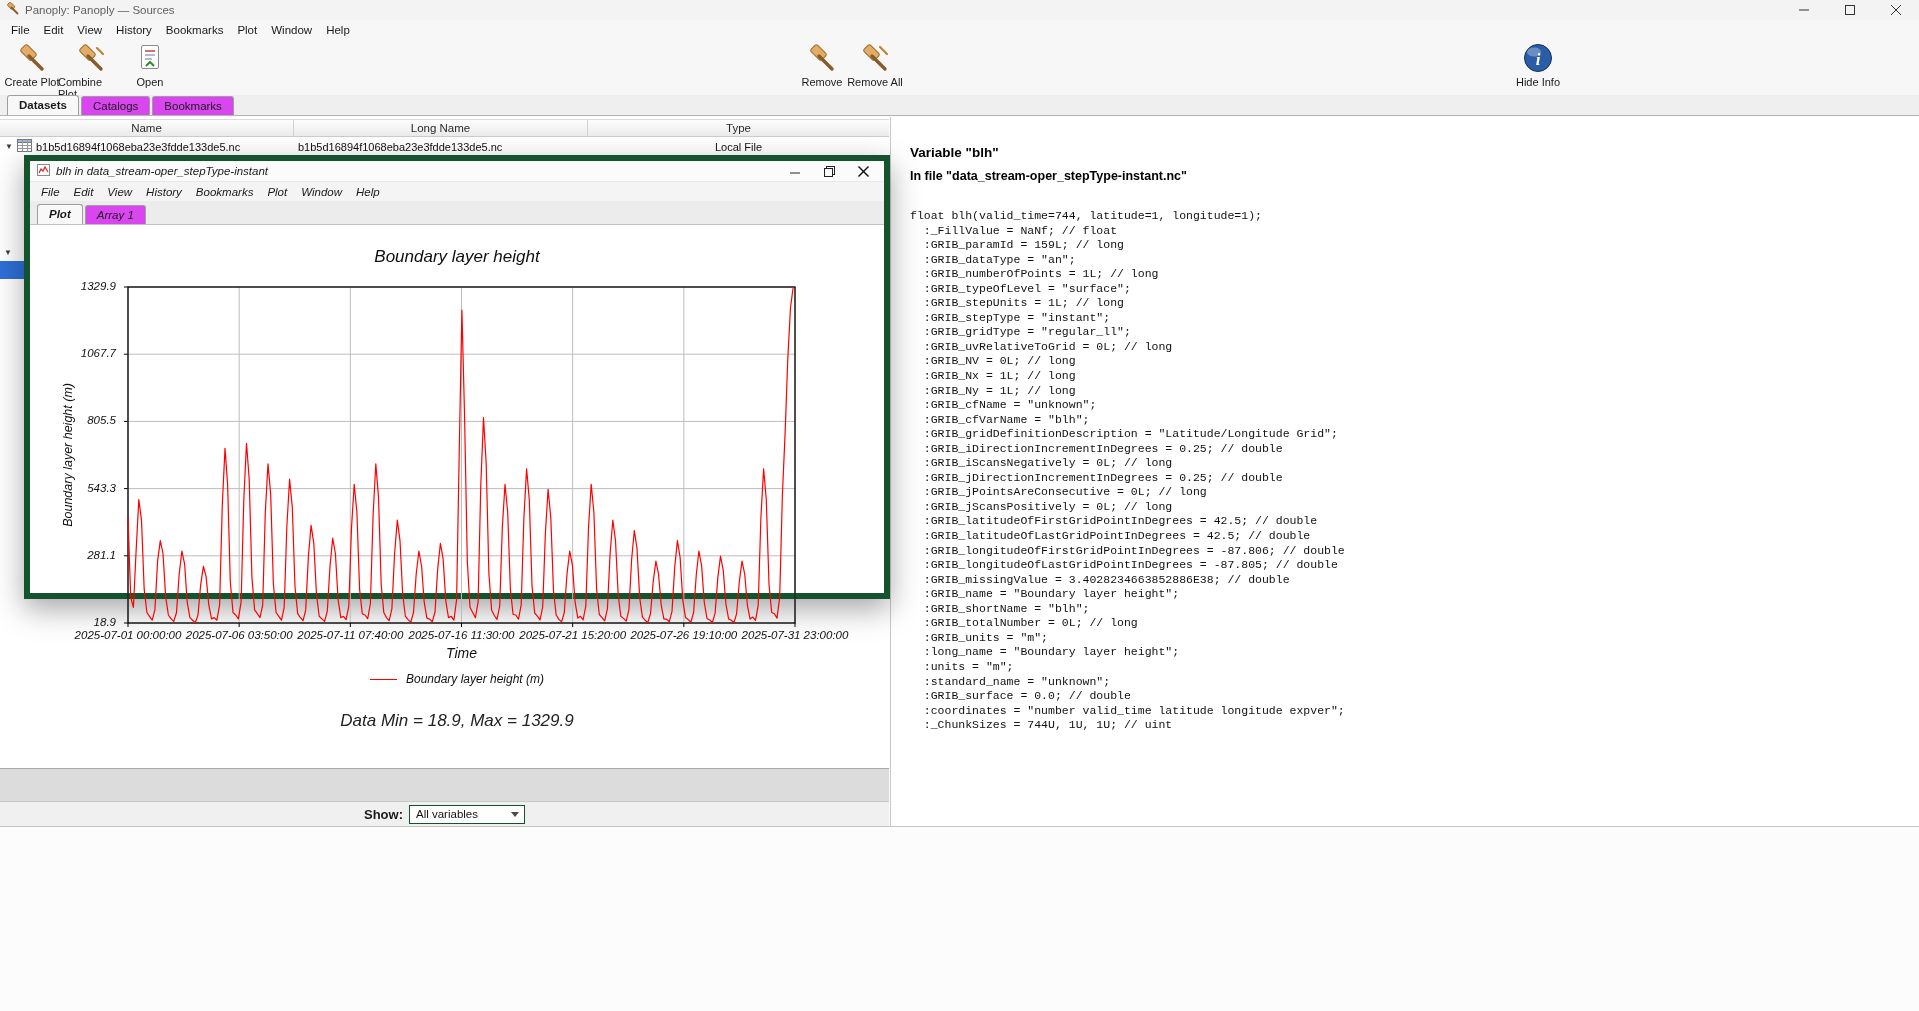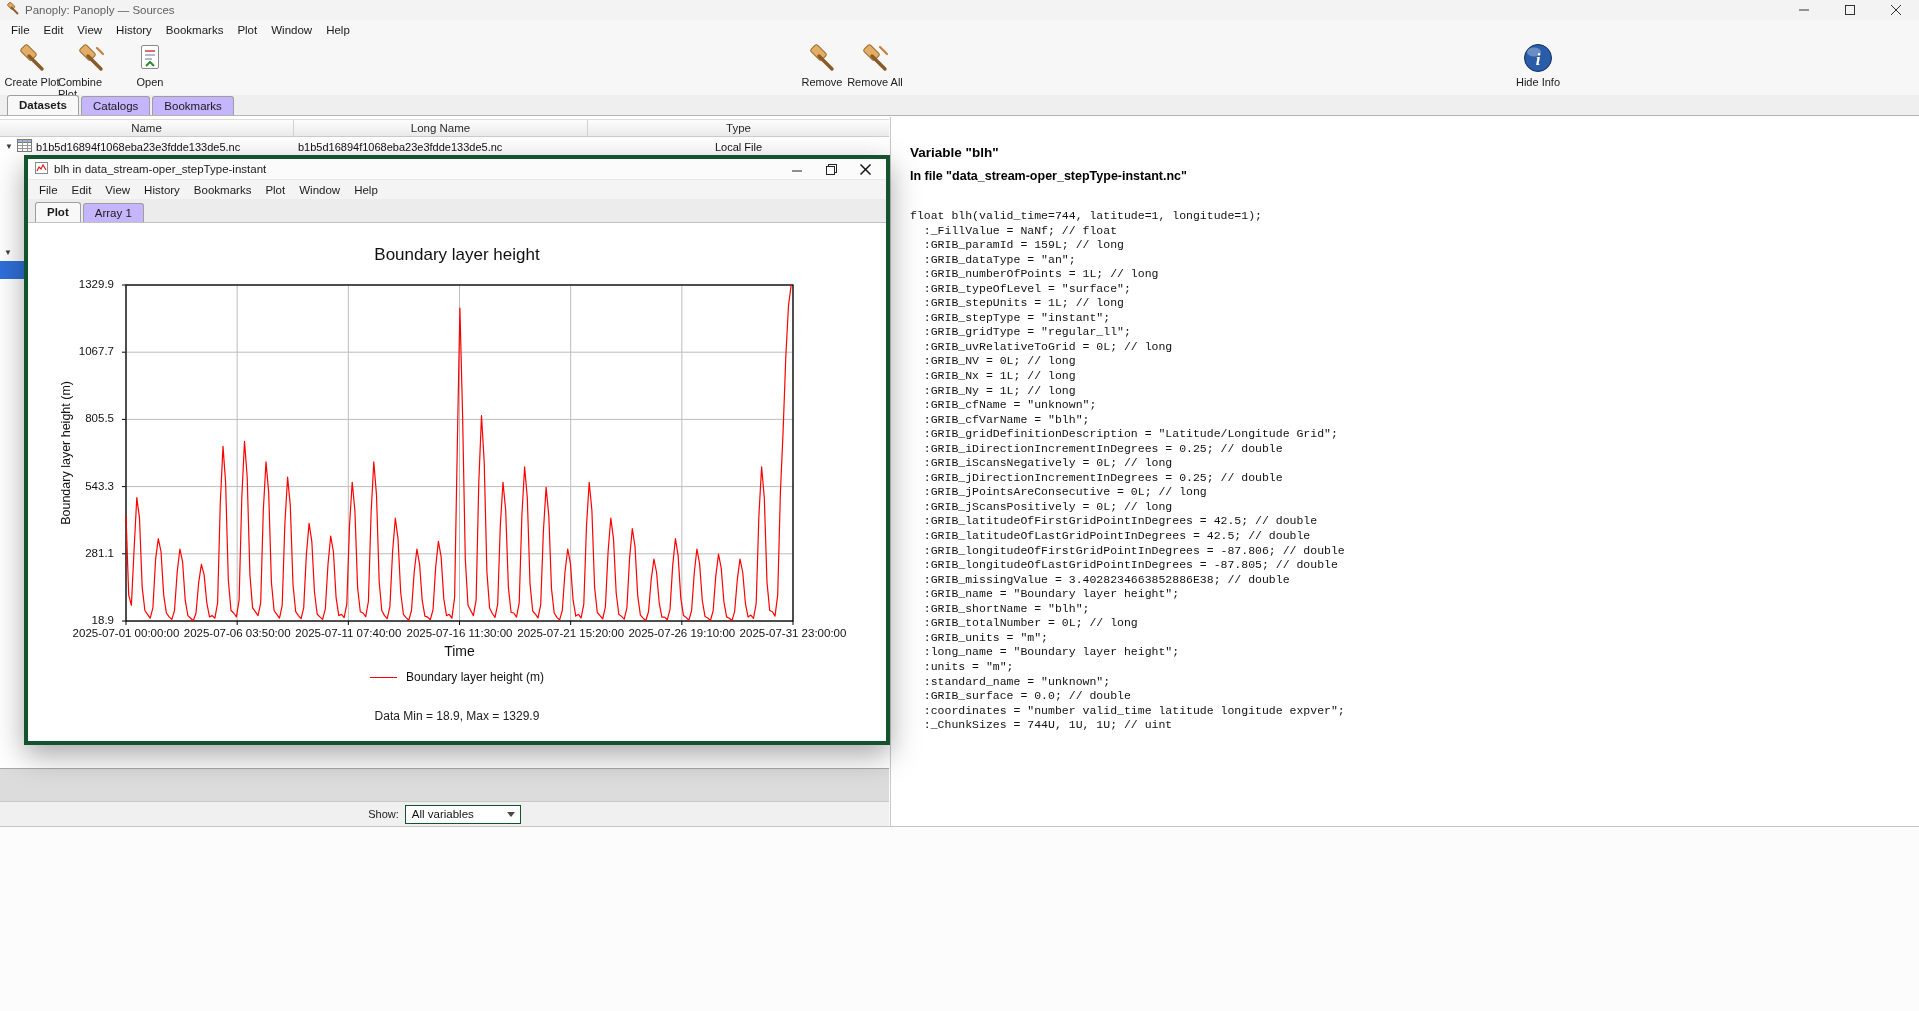--- a/index.html
+++ b/index.html
@@ -18,21 +18,21 @@
     display:flex; align-items:center; padding-left:4px; }
   .mi { font-size:11.5px; color:#1a1a1a; padding:2px 7px; }
 
   .toolbar { position:absolute; top:39px; left:0; right:0; height:56px; background:#f7f7f7; }
   .tool-btn { position:absolute; top:4px; display:flex; flex-direction:column; align-items:center;
     gap:3px; font-size:11px; color:#1a1a1a; }
   .tool-icon { height:30px; display:flex; align-items:center; justify-content:center; }
 
   .tabstrip { position:absolute; top:95px; left:0; right:0; height:21px; background:#efefef;
     border-bottom:1px solid #b3b3b3; display:flex; align-items:flex-end; padding-left:7px; }
-  .tab { font-size:11.5px; color:#1a1a1a; background:#c4b5fd; border:1px solid #9e9e9e;
+  .tab { font-size:11.5px; color:#1a1a1a; background:#d946ef; border:1px solid #9e9e9e;
     border-bottom:none; border-radius:3px 3px 0 0; padding:3px 11px; margin-right:2px; }
   .tab.selected { background:#f8f8f8; padding-bottom:4px; font-weight:bold; }
 
   
   .left-panel { position:absolute; top:116px; left:0; width:889px; height:652px; background:#fff; }
   .table-header { position:absolute; top:3px; left:0; right:0; height:18px; display:flex;
     background:linear-gradient(#fdfdfd,#ebebeb); border-top:1px solid #dcdcdc; border-bottom:1px solid #cccccc; }
   .th { font-size:11.5px; color:#2a2a2a; line-height:17px; text-align:center; border-right:1px solid #d2d2d2; }
   .th-name,.td-name { width:294px; }
   .th-long,.td-long { width:294px; }
@@ -43,38 +43,38 @@
   .td-long { padding-left:4px; overflow:hidden; white-space:nowrap; }
   .td-type { text-align:center; }
   .tree-arrow { font-size:8px; color:#3d3d3d; }
   .tree-arrow-2 { position:absolute; left:4px; top:132px; font-size:8px; color:#3d3d3d; }
   .sel-sliver { position:absolute; left:0; top:145px; width:24px; height:18px; background:#2f6fd8; }
 
   .left-lower { position:absolute; top:768px; left:0; width:889px; height:33px; background:#dcdcdc;
     border-top:1px solid #a8a8a8; }
   .filter-bar { position:absolute; top:801px; left:0; width:889px; height:25px; background:#f0f0f0;
     border-top:1px solid #c8c8c8; display:flex; align-items:center; justify-content:center; gap:6px; }
-  .filter-label { font-size:11px; color:#1a1a1a; }
+  .filter-label { font-size:13px; color:#1a1a1a;font-weight:bold; }
   .combo { width:116px; height:19px; background:#fff; border:1px solid #14532d; display:flex;
     align-items:center; justify-content:space-between; padding:0 5px 0 6px; font-size:11.5px; color:#111; }
   .combo-arrow { width:0; height:0; border-left:4px solid transparent; border-right:4px solid transparent;
     border-top:5px solid #4a4a4a; }
   .app-frame-bottom { position:absolute; top:826px; left:0; right:0; height:1px; background:#c4c4c4; }
 
   
   .info-panel { position:absolute; top:117px; left:890px; right:0; height:709px; background:#fff;
     border-left:1px solid #c9c9c9; }
   .info-heading { position:absolute; left:19px; top:28px; font-size:13.5px; font-weight:bold; color:#000; }
   .info-subheading { position:absolute; left:19px; top:52px; font-size:12.5px; font-weight:bold; color:#000; }
   .metadata { position:absolute; left:19px; top:92px; font-family:"Liberation Mono", monospace;
     font-size:11.5px; line-height:14.55px; white-space:pre; color:#111; }
 
   
-  .plot-window { position:absolute; left:24px; top:155px; width:866px; height:590px; background:#f2f2f2;
-    border:4px solid #14532d; box-shadow:0 10px 28px rgba(0,0,0,.35); z-index:5; }
+  .plot-window { position:absolute; left:24px; top:155px; width:866px; height:444px; background:#f2f2f2;
+    border:6px solid #14532d; box-shadow:0 10px 28px rgba(0,0,0,.35); z-index:5;font-style:italic; }
   .pw-titlebar { position:absolute; top:0; left:0; right:0; height:21px; background:#fbfbfb;
     display:flex; align-items:center; padding-left:7px; border-bottom:1px solid #e8e8e8; }
   .pw-title { font-size:11.5px; color:#1a1a1a; margin-left:6px; }
   .pw-controls { position:absolute; right:4px; top:0; height:21px; display:flex; }
   .pw-btn { width:34px; height:21px; display:flex; align-items:center; justify-content:center; }
   .pw-menubar { position:absolute; top:21px; left:0; right:0; height:19px; background:#f4f4f4;
     display:flex; align-items:center; padding-left:4px; }
   .pw-tabstrip { position:absolute; top:40px; left:0; right:0; height:24px; background:#ececec;
     border-bottom:1px solid #c2c2c2; display:flex; align-items:flex-end; padding-left:7px; }
   .pw-content { position:absolute; top:64px; left:0; right:0; bottom:0; background:#fff; }
@@ -83,21 +83,21 @@
   .chart-wrap { position:absolute; left:90px; top:56px; width:683px; height:400px; }
   .ytick { position:absolute; left:-66px; width:62px; text-align:right; font-size:11.5px; color:#111; }
   .xtick { position:absolute; top:348px; width:140px; text-align:center; font-size:11.5px; color:#111; }
   .y-axis-title { position:absolute; left:30px; top:62px; height:336px; width:16px; display:flex;
     align-items:center; justify-content:center; }
   .y-axis-title span { writing-mode:vertical-rl; transform:rotate(180deg); font-size:12.5px; color:#111; }
   .x-axis-title { position:absolute; left:90px; top:420px; width:683px; text-align:center; font-size:14px; color:#111; }
   .legend { position:absolute; top:447px; left:0; right:0; display:flex; align-items:center;
     justify-content:center; gap:9px; font-size:12px; color:#111; }
   .legend-swatch { width:27px; height:0; border-top:1.7px solid #ff0000; }
-  .plot-stats { position:absolute; top:486px; left:0; right:0; text-align:center; font-size:12px; color:#222; }
+  .plot-stats { position:absolute; top:486px; left:0; right:0; text-align:center; font-size:17px; color:#222; }
 </style>
 </head>
 <body>
 
 <div class="app-root">
 
   <div class="titlebar">
     <span>
       <svg width="13" height="13" viewBox="0 0 13 13">
           <rect x="3" y="0.5" width="4.4" height="7" rx="1.2" transform="rotate(-45 5 4)" fill="#e0a75f" stroke="#8a5a28" stroke-width="0.8"></rect>

